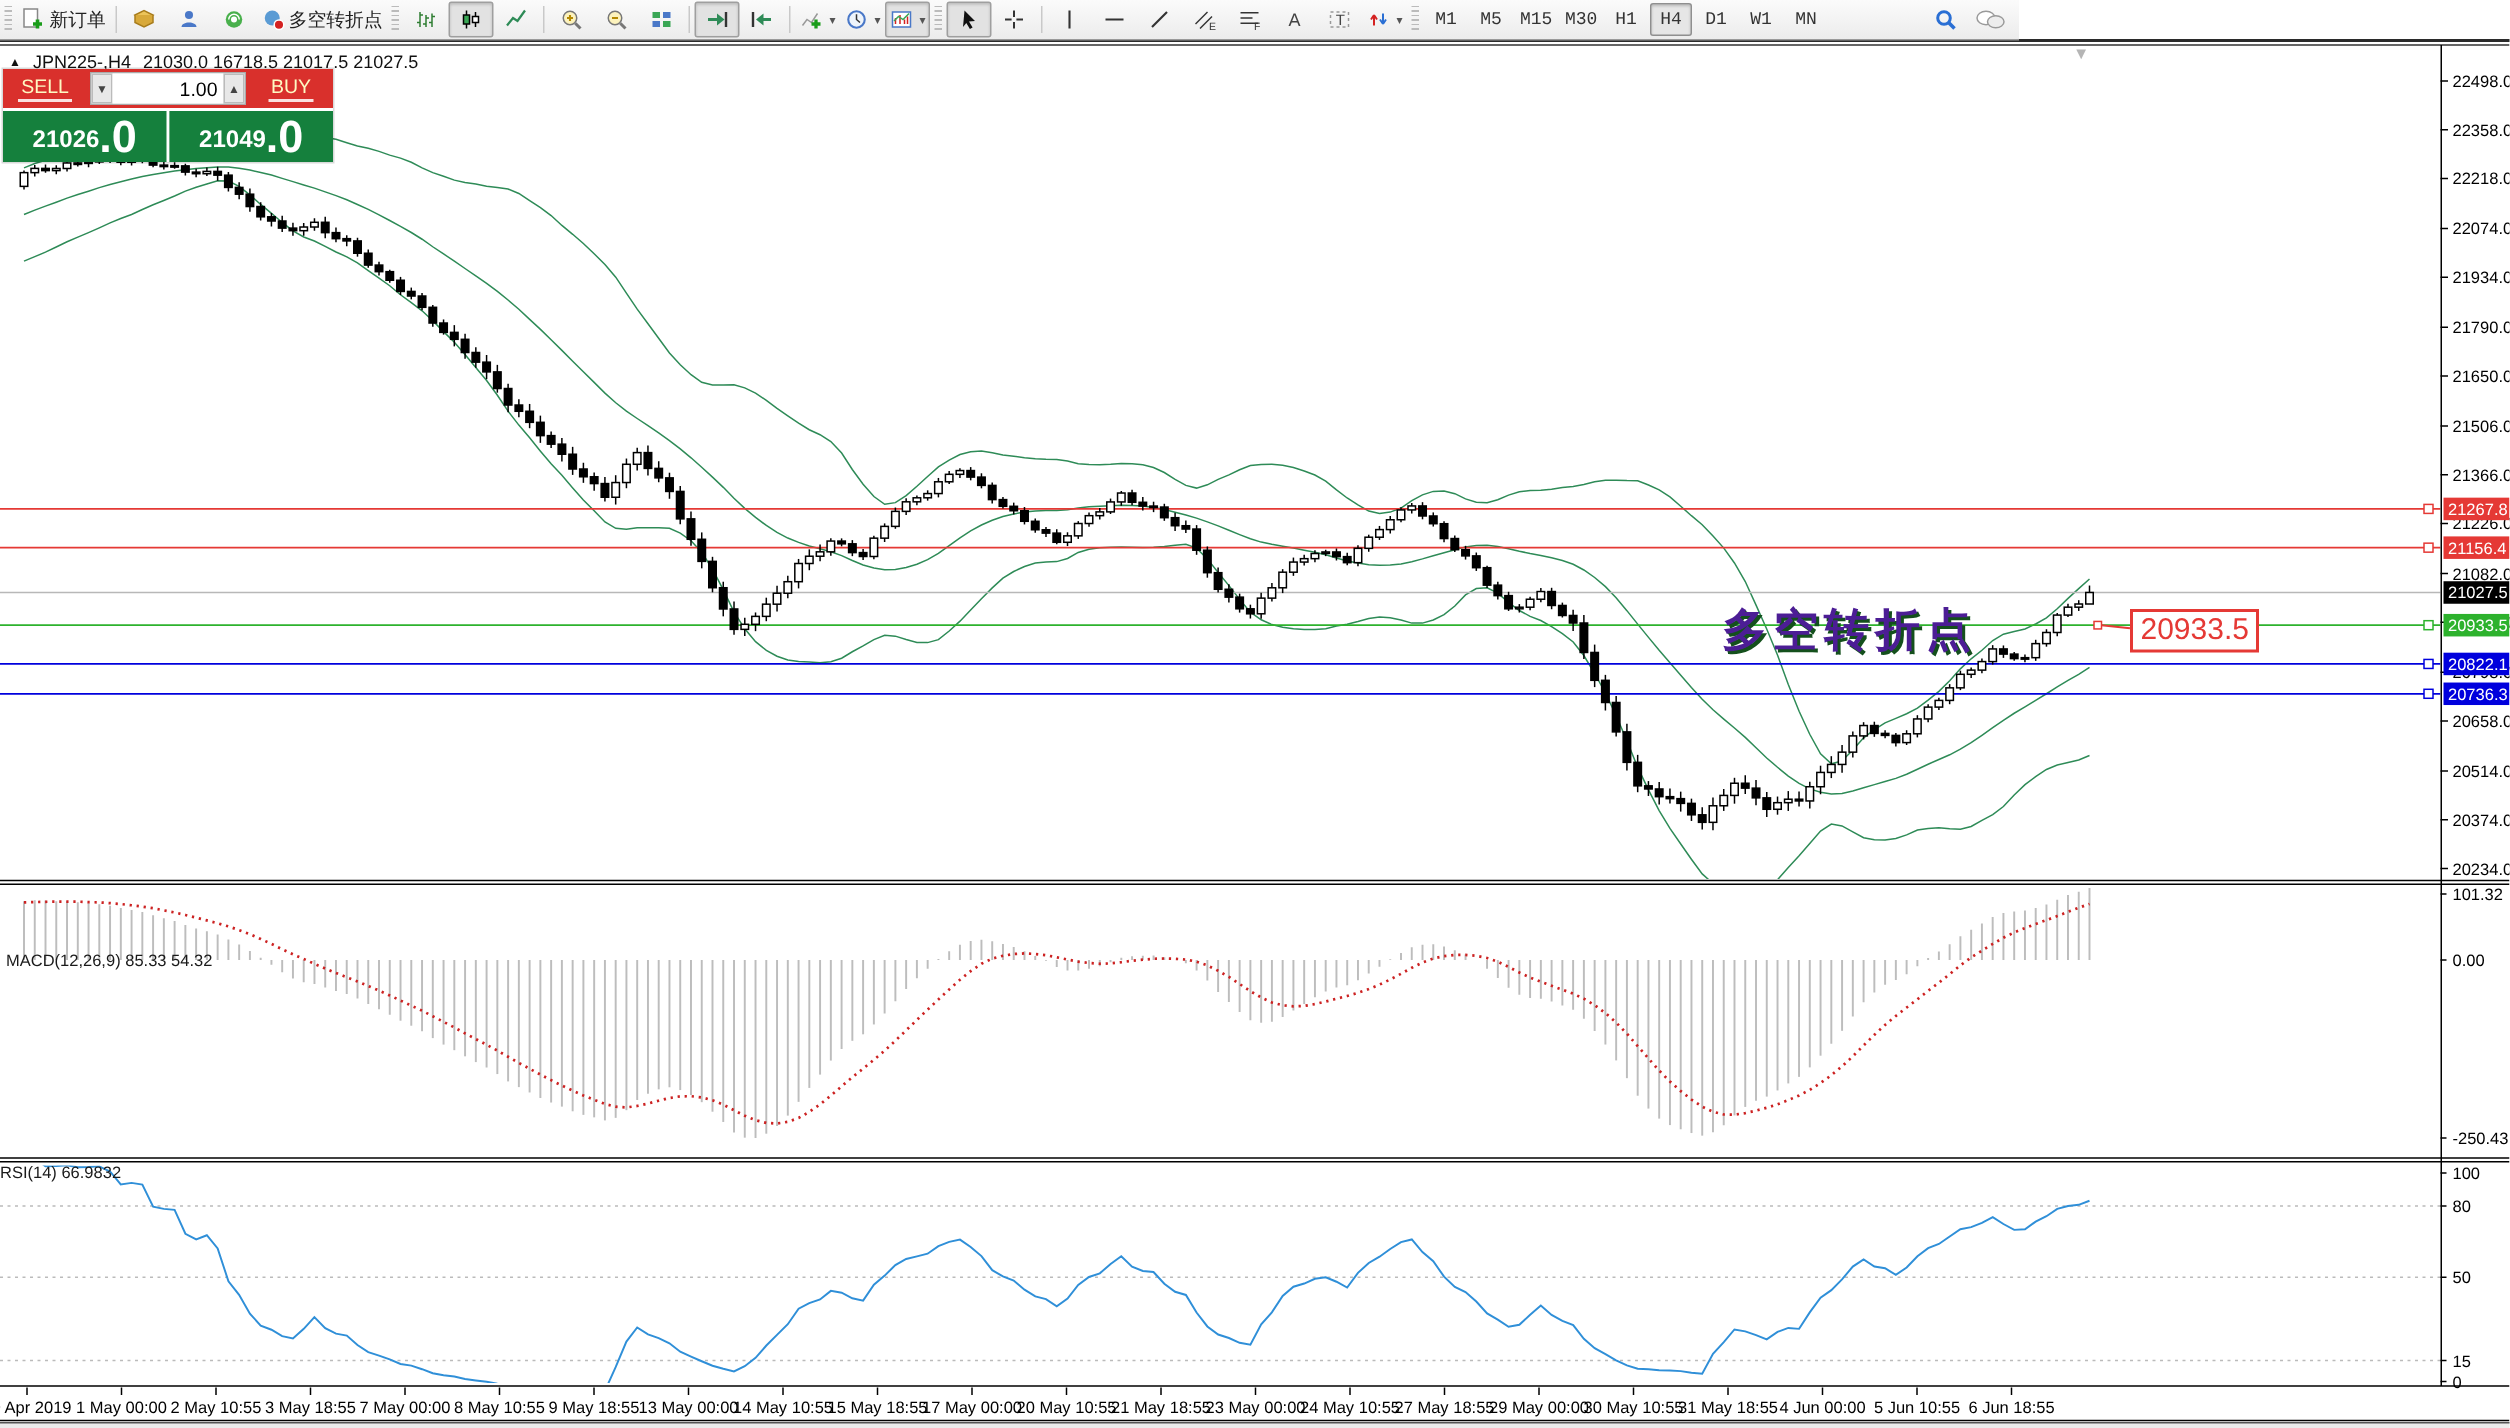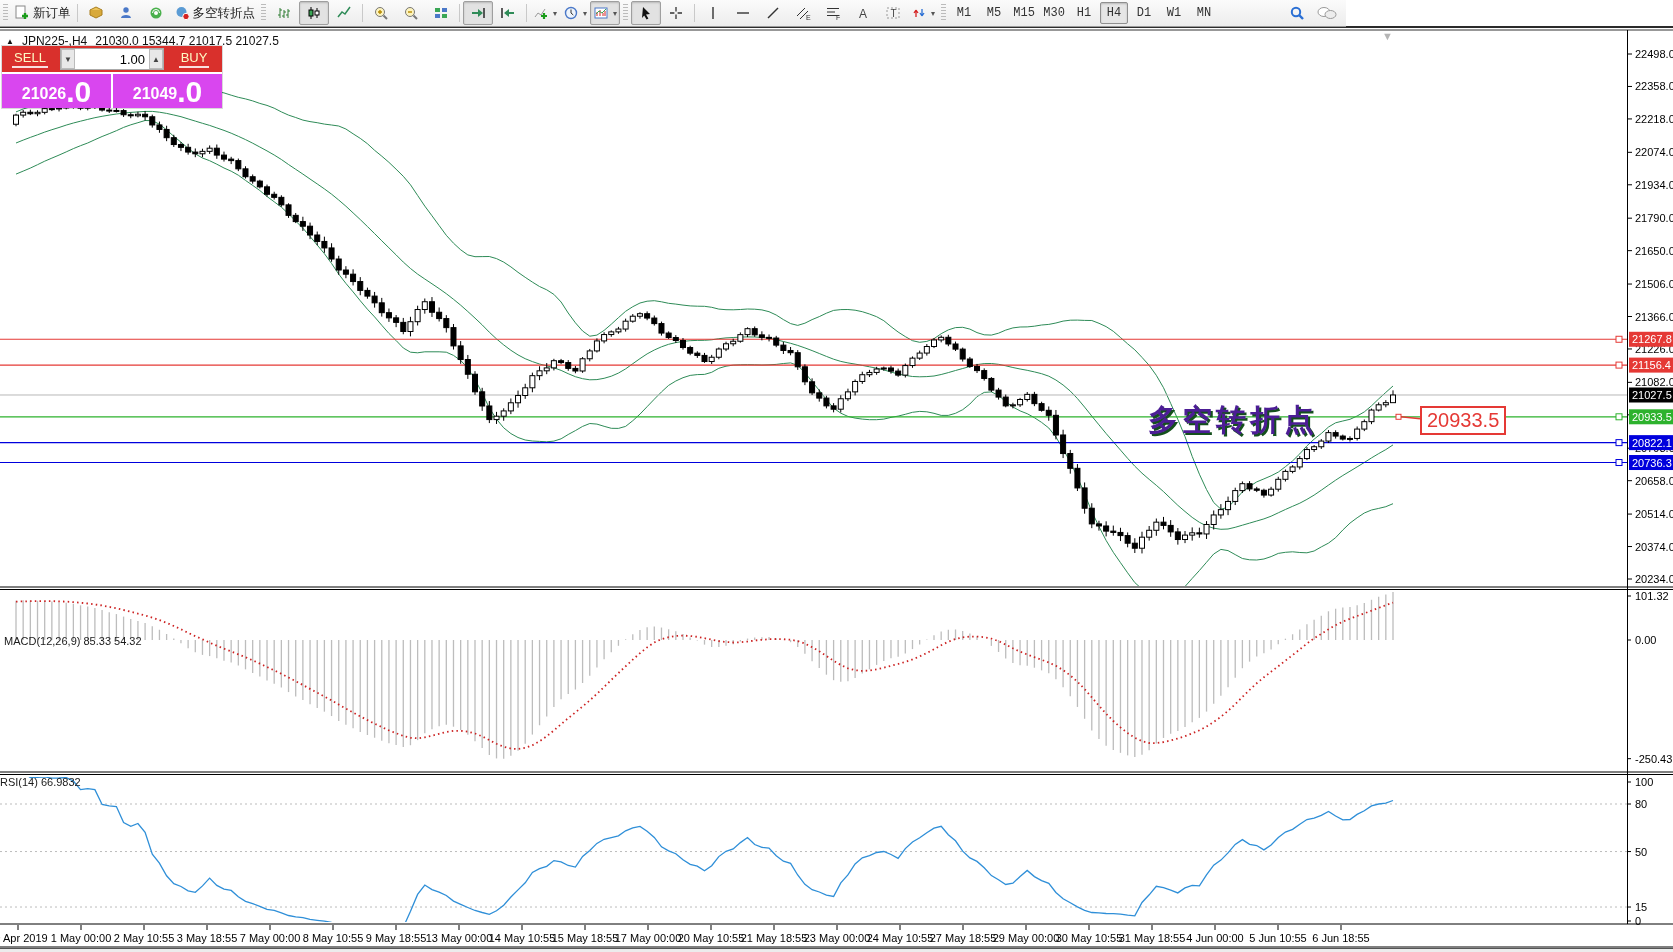--- a/index.html
+++ b/index.html
@@ -28,21 +28,21 @@
   #trade{position:absolute;left:2px;top:18px;width:220px;z-index:8;background:#fff;
     box-shadow:0 0 0 1px rgba(0,0,0,.15);}
   #trade .row1{display:flex;height:26px;background:#d9302c;align-items:stretch;}
   .obtn{flex:0 0 56px;display:flex;align-items:center;justify-content:center;color:#fef9c3;font-size:13px;}
   .obtn span{border-bottom:2px solid rgba(255,255,255,.85);padding:0 2px 1px;}
   .spin{flex:1;display:flex;margin:2px;background:#fff;border:1px solid #aaa;}
   .spin .arr{width:18px;display:flex;align-items:center;justify-content:center;background:#e8e8e8;
     color:#444;font-size:8px;border:1px solid #bbb;}
   .spin input{width:100%;border:0;outline:0;text-align:right;font-size:13px;padding-right:4px;font-family:"Liberation Sans",sans-serif;}
   #trade .row2{display:flex;height:34px;border-top:2px solid #fff;}
-  .pricebox{flex:1;background:#d946ef;color:#fff;display:flex;align-items:flex-end;justify-content:center;padding-bottom:1px;}
+  .pricebox{flex:1;background:#15803d;color:#fff;display:flex;align-items:flex-end;justify-content:center;padding-bottom:1px;}
   .pricebox.left{border-right:2px solid #fff;}
   .pricebox .num{font-size:16px;font-weight:bold;line-height:26px;}
   .pricebox .big{font-size:30px;font-weight:bold;line-height:30px;}
   
   #cn-note{position:absolute;left:1148px;top:372px;z-index:7;font-size:30px;font-weight:bold;color:#4c1d95;
     text-shadow:2px 2px 0 #14501c;letter-spacing:4px;}
   #price-note{position:absolute;left:1420px;top:378px;z-index:7;border:2px solid #e53935;color:#e53935;
     background:#fff;font-size:20px;padding:0 5px 1px;line-height:24px;}
   .panelabel{position:absolute;z-index:6;font-size:11px;color:#1a1a1a;}
   #macd-label{left:4px;top:563px;margin-top:44px;}
@@ -979,21 +979,21 @@
       <text x="1215" y="914" font-size="11" fill="#000" font-family="Liberation Sans, DejaVu Sans, sans-serif" text-anchor="middle">4 Jun 00:00</text>
       <line x1="1278" y1="897" x2="1278" y2="902" stroke="#000"></line>
       <text x="1278" y="914" font-size="11" fill="#000" font-family="Liberation Sans, DejaVu Sans, sans-serif" text-anchor="middle">5 Jun 10:55</text>
       <line x1="1341" y1="897" x2="1341" y2="902" stroke="#000"></line>
       <text x="1341" y="914" font-size="11" fill="#000" font-family="Liberation Sans, DejaVu Sans, sans-serif" text-anchor="middle">6 Jun 18:55</text>
     </svg>
 
   <div id="header">
     <span class="tri">▲</span>
     <span>JPN225-,H4</span>
-    <span>21030.0 15344.7 21017.5 21027.5</span>
+    <span>21030.0 16718.5 21017.5 21027.5</span>
   </div>
   <div id="scrollmark">▼</div>
 
   <div id="trade">
     <div class="row1">
       <div class="obtn">
           <span>SELL</span>
         </div>
       <div class="spin">
         <div class="arr">▼</div>

